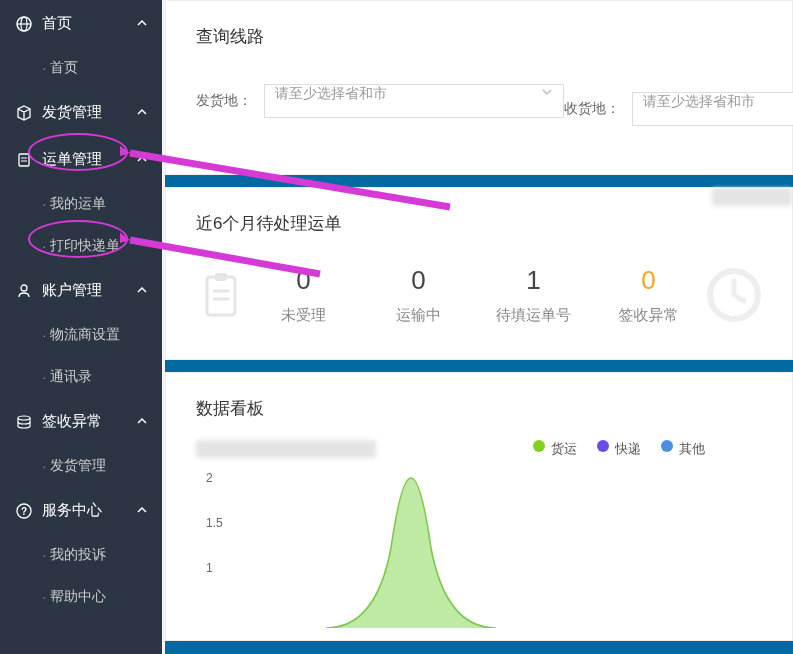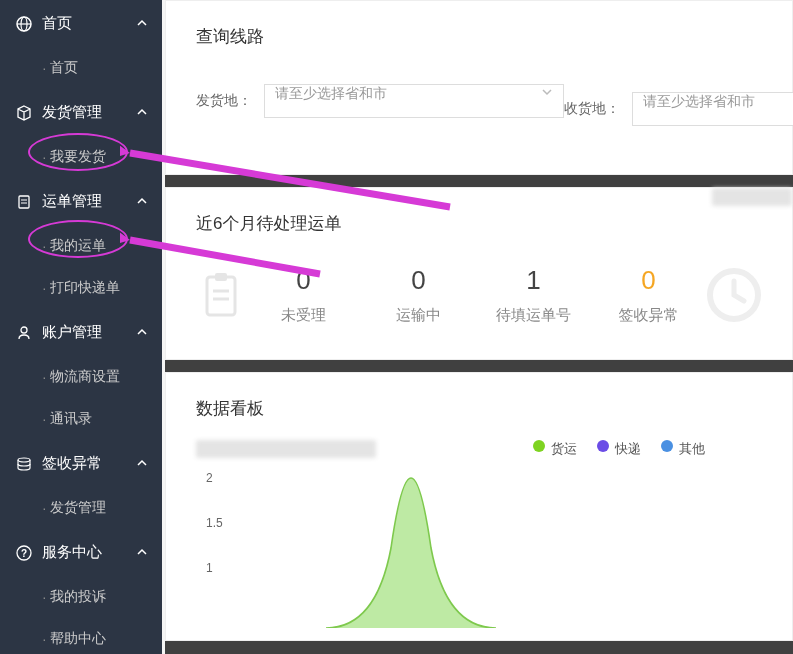--- a/index.html
+++ b/index.html
@@ -1,19 +1,19 @@
 <!DOCTYPE html>
 <html><head>
   <meta charset="utf-8">
   <style>
     * { margin: 0; padding: 0; box-sizing: border-box; }
     body { font-family: "Microsoft YaHei", Arial, sans-serif; background: #f5f5f5; width: 793px; height: 654px; overflow: hidden; position: relative; }
     
     .sidebar { width: 162px; height: 654px; background: #2c3544; color: #fff; float: left; position: relative; }
-    .main { margin-left: 165px; height: 654px; background: #404040; }
+    .main { margin-left: 165px; height: 654px; background: #0369a1; }
     
     .menu-group { padding: 0; }
     .menu-header { display: flex; align-items: center; padding: 14px 16px; font-size: 15px; cursor: pointer; position: relative; }
     .menu-header .icon { width: 16px; height: 16px; margin-right: 10px; display: inline-flex; align-items: center; justify-content: center; }
     .menu-header .chevron { position: absolute; right: 14px; }
     .menu-item { display: flex; align-items: center; padding: 12px 16px 12px 50px; font-size: 14px; color: #ccc; cursor: pointer; position: relative; }
     .menu-item::before { content: "·"; position: absolute; left: 42px; color: #888; }
     
     .panel { background: #fff; margin: 0 0 12px 0; padding: 24px 30px; border: 1px solid #eee; }
     .panel-title { font-size: 17px; color: #333; margin-bottom: 20px; }
@@ -81,23 +81,20 @@
       <span class="icon">
           <svg width="16" height="16" viewBox="0 0 16 16">
             <path d="M8 1 L14 4 L14 12 L8 15 L2 12 L2 4 Z M2 4 L8 7 L14 4 M8 7 L8 15" fill="none" stroke="#fff" stroke-width="1.3"></path>
           </svg>
         </span>
       <span>发货管理</span>
       <span class="chevron"><svg width="12" height="12" viewBox="0 0 12 12">
             <path d="M2 8 L6 4 L10 8" fill="none" stroke="#fff" stroke-width="1.5"></path>
           </svg></span>
     </div>
-    <div class="menu-item">
-        <span>我要发货</span>
-      </div>
   </div>
 
   <div class="menu-group">
     <div class="menu-header">
       <span class="icon">
           <svg width="16" height="16" viewBox="0 0 16 16">
             <rect x="3" y="2" width="10" height="12" rx="1" fill="none" stroke="#fff" stroke-width="1.3"></rect>
             <line x1="5" y1="6" x2="11" y2="6" stroke="#fff"></line>
             <line x1="5" y1="9" x2="11" y2="9" stroke="#fff"></line>
           </svg>

